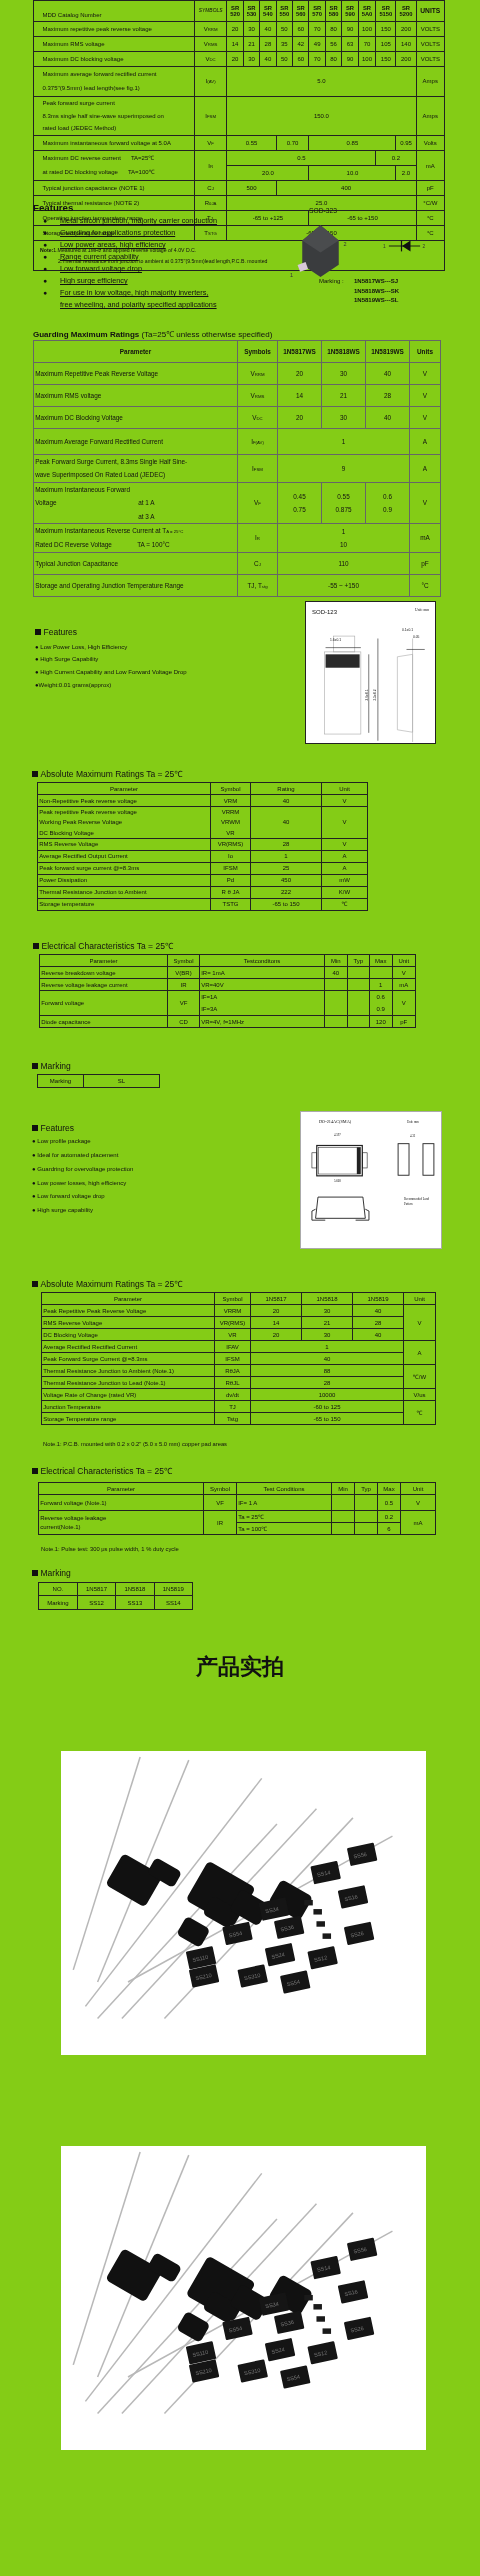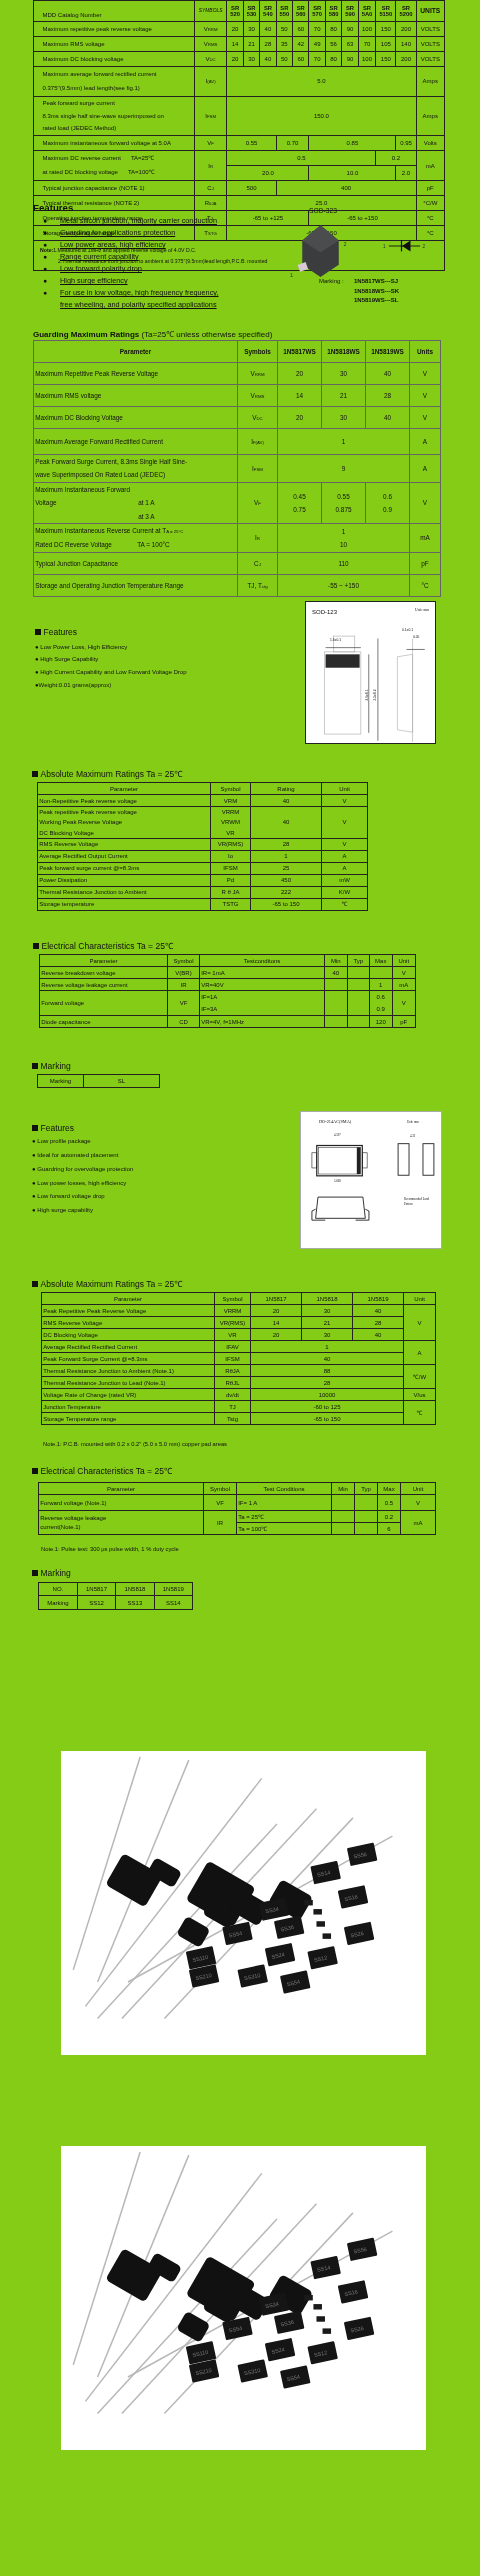--- a/index.html
+++ b/index.html
@@ -197,23 +197,23 @@
   </tbody>
     </table>
 
   <div class="abs" style="left:33px;top:202px;width:243px">
     <h2 class="feat">Features</h2>
     <ul class="bul" id="feat1-list" style="margin-top:2.4px">
         <li>Metal silicon junction, majority carrier conduction</li>
         <li>Guarding for applications protection</li>
         <li>Low power areas, high efficiency</li>
         <li>Range current capability</li>
-        <li>Low forward polarity drop</li>
+        <li>Low forward voltage drop</li>
         <li>High surge efficiency</li>
-        <li>For use in low voltage, high frequency frequency,</li>
+        <li>For use in low voltage, high majority inverters,</li>
         <li class="cont" style="--nb: 1;">free wheeling, and polarity specified applications</li>
       </ul>
   </div>
   <div class="abs" style="left:309px;top:207px;font-size:6.7px">SOD-323</div>
   <svg class="abs" style="left:284px;top:216px" width="73" height="67" viewBox="0 0 120 110">
     <polygon points="30,40 60,15 90,40 90,80 60,100 30,80" fill="#3a3c3e"></polygon>
     <polygon points="30,40 60,15 90,40 60,60" fill="#4a4c4e"></polygon>
     <rect x="24" y="78" width="14" height="12" fill="#d8c8d8" transform="rotate(-20 30 84)"></rect>
     <text x="10" y="100" font-size="9" fill="#333">1</text>
     <text x="98" y="50" font-size="9" fill="#333">2</text>
@@ -655,20 +655,21 @@
     </tr>
     <tr>
       <td style="height:13.4px">Marking</td>
       <td>SS12</td>
       <td>SS13</td>
       <td>SS14</td>
     </tr>
   </tbody>
     </table>
 
+  <div class="abs" style="left:0;top:1652px;width:480px;text-align:center;font-size:22px;font-weight:bold">产品实拍</div>
 
   <svg class="abs photo" id="photo1" style="left:61px;top:1751px" width="365" height="304" viewBox="0 0 600 500">
       <line x1="130" y1="10" x2="20" y2="360" stroke="#b8b8b8" stroke-width="2.5"></line>
       <line x1="210" y1="15" x2="60" y2="380" stroke="#b8b8b8" stroke-width="2.5"></line>
       <line x1="330" y1="45" x2="40" y2="420" stroke="#b8b8b8" stroke-width="2.5"></line>
       <line x1="355" y1="120" x2="60" y2="440" stroke="#b8b8b8" stroke-width="2.5"></line>
       <line x1="420" y1="95" x2="100" y2="440" stroke="#b8b8b8" stroke-width="2.5"></line>
       <line x1="480" y1="110" x2="170" y2="440" stroke="#b8b8b8" stroke-width="2.5"></line>
       <line x1="545" y1="140" x2="110" y2="380" stroke="#b8b8b8" stroke-width="2.5"></line>
       <rect x="90" y="175" width="60" height="75" rx="8" fill="#111" transform="rotate(-60 120 212.5)"></rect>

